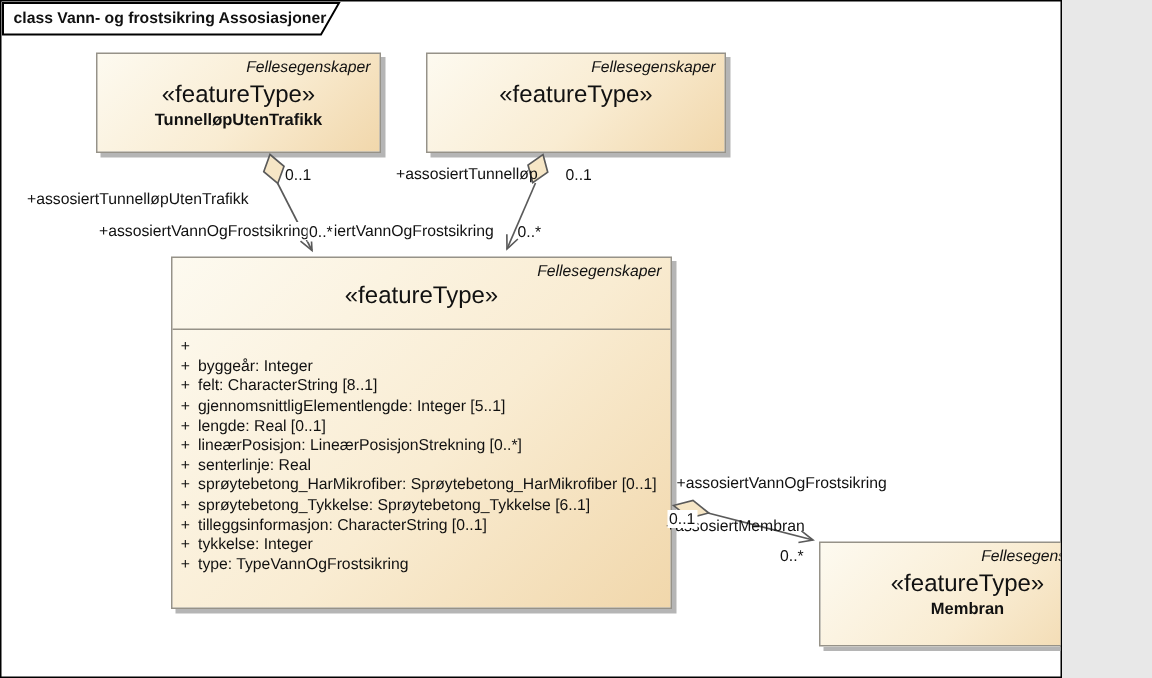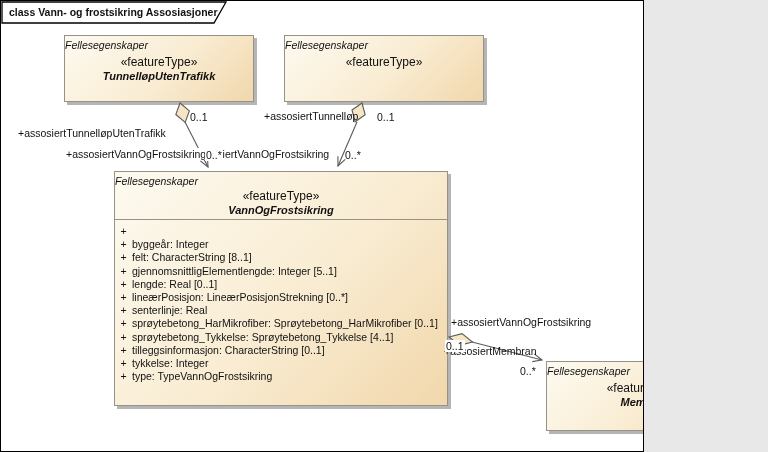--- a/index.html
+++ b/index.html
@@ -1,30 +1,30 @@
 <!DOCTYPE html>
 <html><head>
 <meta charset="utf-8">
 <style>
   html,body{margin:0;padding:0;background:#e8e8e8;}
   #canvas{
-    position:relative;width:644px;height:452px;background:#ffffff;
+    position:relative;width:708px;height:452px;background:#ffffff;
     border:1px solid #000;box-sizing:border-box;overflow:hidden;
     font-family:"Liberation Sans", sans-serif;color:#111;
   }
   .uml-box{
     position:absolute;
     background:linear-gradient(135deg,#fdfaf0 0%,#f9ecd2 55%,#f1d7ab 100%);
     border:1px solid #969288;
     box-shadow:3px 3px 0 #b5b5b5;
     box-sizing:border-box;
   }
-  .owner{ text-align:left;font-style:italic;font-size:10.5px;padding:3px 6px 0 0; }
-  .stereo{ text-align:center;font-size:12px;margin-top:6px; }
-  .cname{ text-align:center;font-size:11px;font-weight:bold;margin-top:1px;font-style:italic; }
+  .owner{ text-align:right;font-style:italic;font-size:10.5px;padding:3px 6px 0 0; }
+  .stereo{ text-align:center;font-size:16px;margin-top:6px; }
+  .cname{ text-align:center;font-size:11px;font-weight:bold;margin-top:1px; }
   .hdr .stereo{ margin-top:4px; }
   .attrs{
     border-top:1px solid #969288;
     padding-top:5px;font-size:10.5px;line-height:13.2px;
   }
   .attr-row{ display:flex;white-space:nowrap; }
   .attr-vis{ width:17px;text-align:center;flex:0 0 17px; }
   .lbl{
     position:absolute;font-size:10.5px;white-space:nowrap;z-index:7;
   }
@@ -50,21 +50,20 @@
 
   <div class="uml-box hdr" style="left:283px;top:34px;width:200px;height:67px;">
     <div class="owner">Fellesegenskaper</div>
     <div class="stereo">«featureType»</div>
   </div>
 
   <div class="uml-box" style="left:113px;top:170px;width:334px;height:235px;">
     <div style="height:47px;">
       <div class="owner">Fellesegenskaper</div>
       <div class="stereo" style="margin-top:2px;">«featureType»</div>
-      <div class="cname">VannOgFrostsikring</div>
     </div>
     <div class="attrs">
       <div class="attr-row">
           <span class="attr-vis">+</span>
         </div>
       <div class="attr-row">
           <span class="attr-vis">+</span>
           <span>byggeår: Integer</span>
         </div>
       <div class="attr-row">
@@ -86,21 +85,21 @@
       <div class="attr-row">
           <span class="attr-vis">+</span>
           <span>senterlinje: Real</span>
         </div>
       <div class="attr-row">
           <span class="attr-vis">+</span>
           <span>sprøytebetong_HarMikrofiber: Sprøytebetong_HarMikrofiber [0..1]</span>
         </div>
       <div class="attr-row">
           <span class="attr-vis">+</span>
-          <span>sprøytebetong_Tykkelse: Sprøytebetong_Tykkelse [4..1]</span>
+          <span>sprøytebetong_Tykkelse: Sprøytebetong_Tykkelse [6..1]</span>
         </div>
       <div class="attr-row">
           <span class="attr-vis">+</span>
           <span>tilleggsinformasjon: CharacterString [0..1]</span>
         </div>
       <div class="attr-row">
           <span class="attr-vis">+</span>
           <span>tykkelse: Integer</span>
         </div>
       <div class="attr-row">

